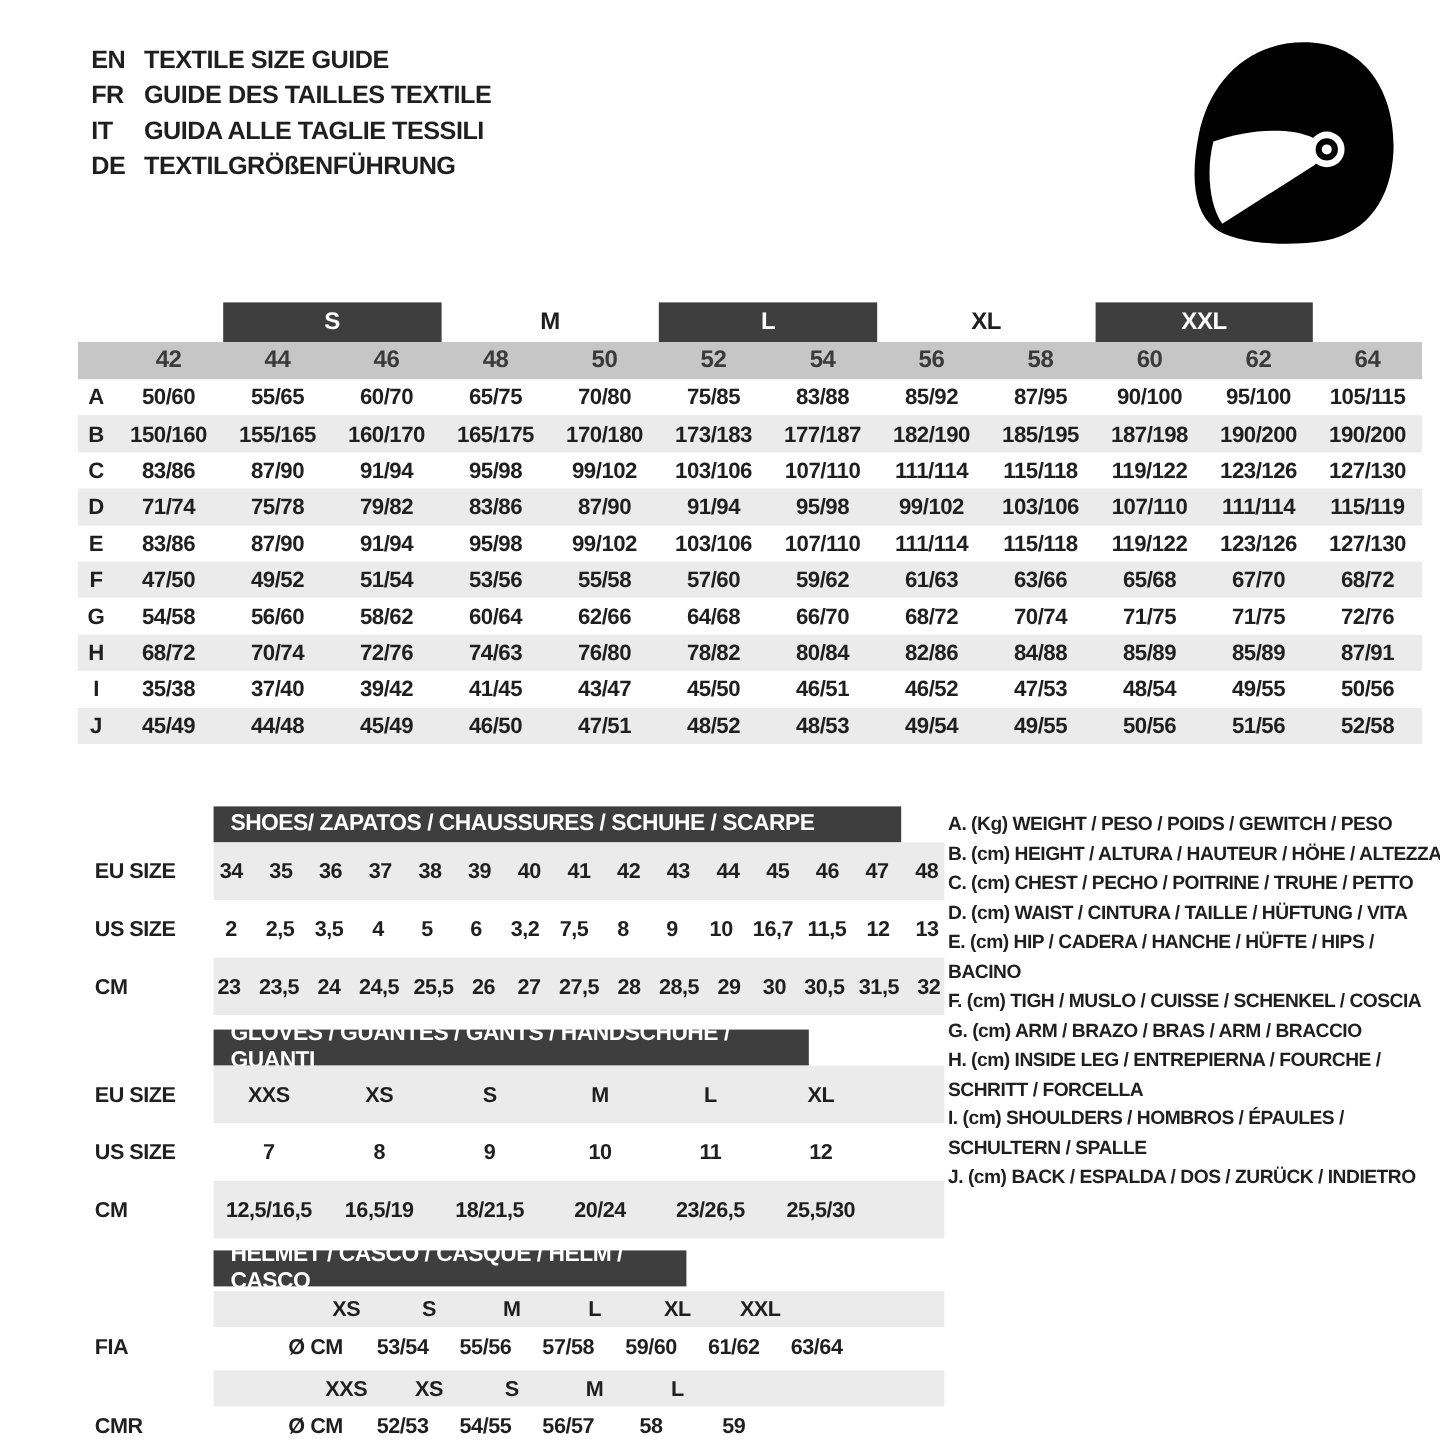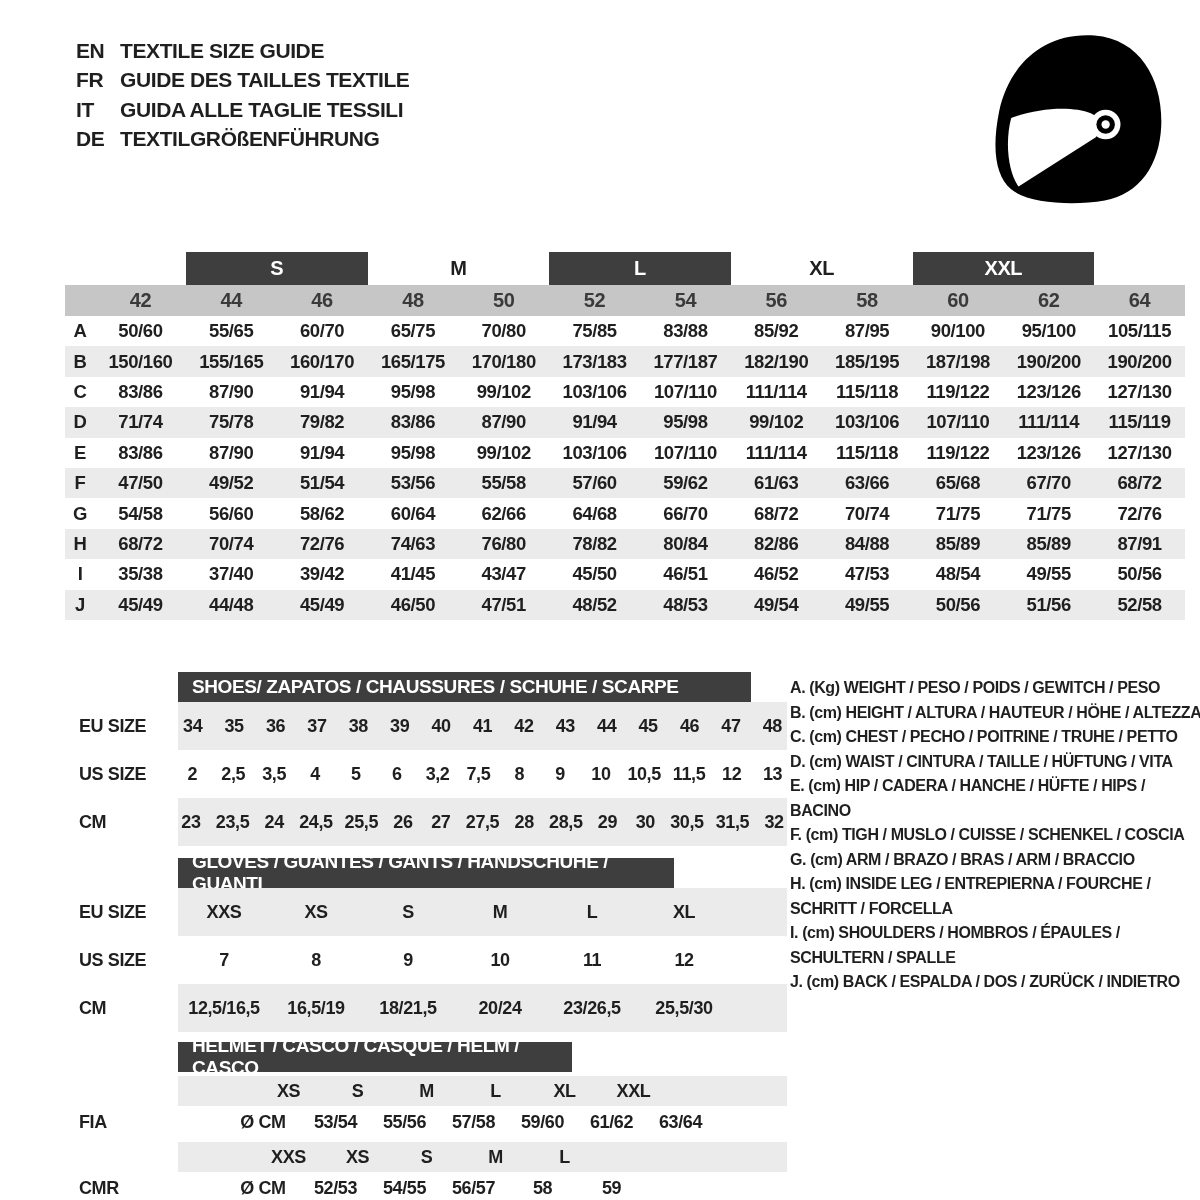--- a/index.html
+++ b/index.html
@@ -292,21 +292,21 @@
             <div class="cell">2,5</div>
             <div class="cell">3,5</div>
             <div class="cell">4</div>
             <div class="cell">5</div>
             <div class="cell">6</div>
             <div class="cell">3,2</div>
             <div class="cell">7,5</div>
             <div class="cell">8</div>
             <div class="cell">9</div>
             <div class="cell">10</div>
-            <div class="cell">10,5</div>
+            <div class="cell">16,7</div>
             <div class="cell">11,5</div>
             <div class="cell">12</div>
             <div class="cell">13</div>
           </div>
         </div>
         <div class="srow gray">
           <div class="slabel">CM</div>
           <div class="band c15">
             <div class="cell">23</div>
             <div class="cell">23,5</div>

